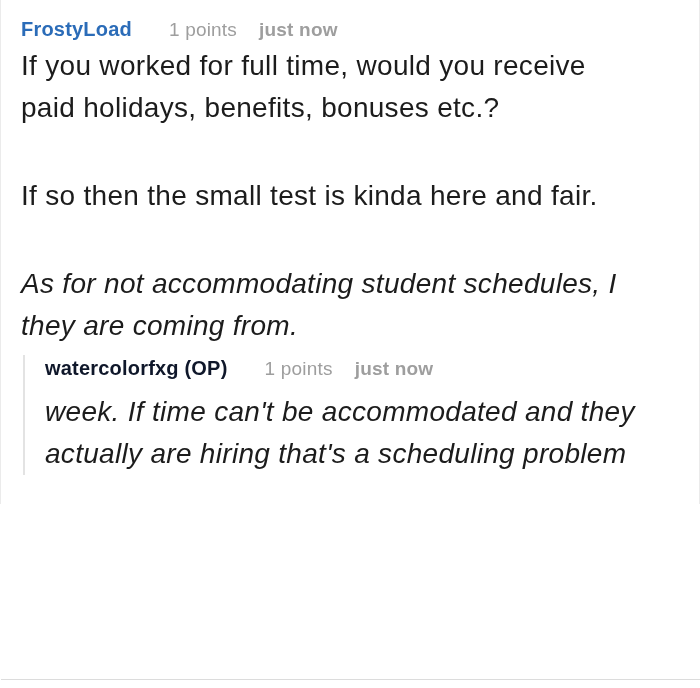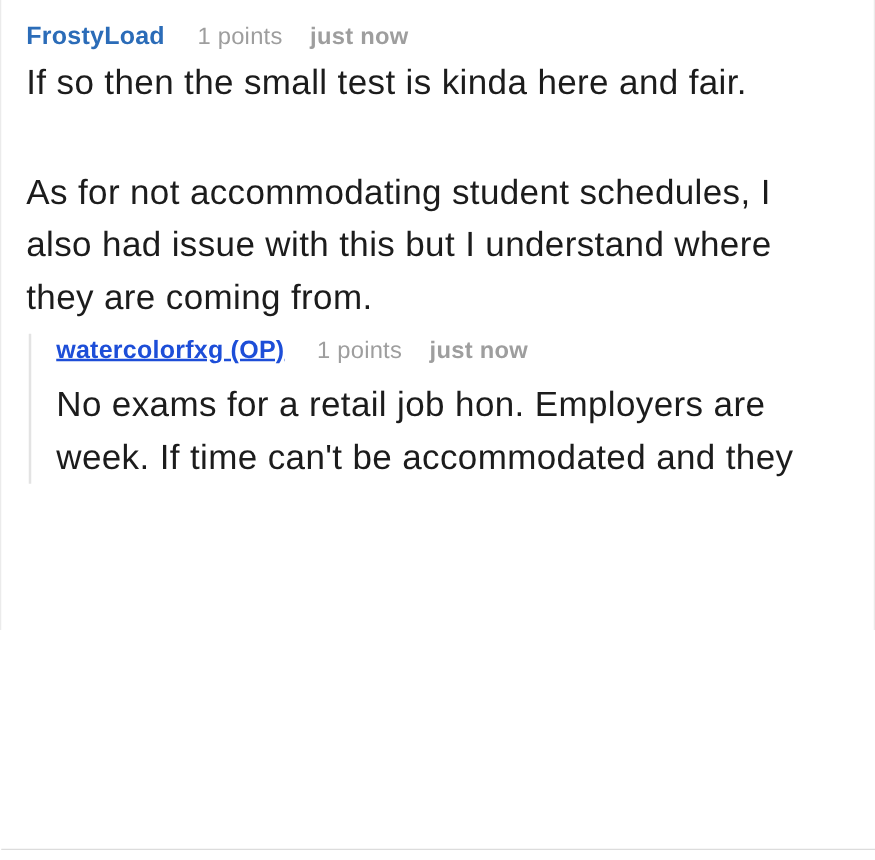--- a/index.html
+++ b/index.html
@@ -25,37 +25,37 @@
     white-space: nowrap;
   }
   .author {
     font-size: 20px;
     font-weight: bold;
     color: #2b6cb8;
     text-decoration: none;
     letter-spacing: 0.2px;
     cursor: pointer;
   }
-  .author.op { color: #1d4ed8; text-decoration: underline; }
+  .author.op { color: #0f172a; }
   .meta {
     font-size: 19px;
     color: #9e9e9e;
     letter-spacing: 0.2px;
   }
-  .meta.points { margin-left: 26px; }
+  .meta.points { margin-left: 37px; }
   .meta.time { margin-left: 22px; font-weight: bold; }
   .comment-body {
     margin-top: 2px;
     font-size: 28px;
     line-height: 42px;
     letter-spacing: 0.3px;
     color: #1c1c1c;
   }
   .paragraph { margin-bottom: 46px; }
-  .paragraph:last-child { margin-bottom: 0; }
+  .paragraph:last-child { margin-bottom: 0; font-style: italic; }
   .line { white-space: nowrap; }
   .reply {
     margin-top: 8px;
     margin-left: 2px;
     border-left: 2px solid #e3e3e3;
     padding-left: 20px;
   }
   .reply .comment-body { margin-top: 9px; }
   .bottom-divider {
     position: absolute;
@@ -72,38 +72,41 @@
 <div class="thread">
 
   <div class="comment">
     <div class="comment-header">
       <a class="author">FrostyLoad</a>
       <span class="meta points">1 points</span>
       <span class="meta time">just now</span>
     </div>
     <div class="comment-body">
       <div class="paragraph">
+        <div class="line">If you worked for full time, would you receive</div>
+        <div class="line">paid holidays, benefits, bonuses etc.?</div>
+      </div>
+      <div class="paragraph">
         <div class="line">If so then the small test is kinda here and fair.</div>
       </div>
       <div class="paragraph">
         <div class="line">As for not accommodating student schedules, I</div>
-        <div class="line">also had issue with this but I understand where</div>
         <div class="line">they are coming from.</div>
       </div>
     </div>
   </div>
 
   <div class="comment reply">
     <div class="comment-header">
       <a class="author op">watercolorfxg (OP)</a>
       <span class="meta points">1 points</span>
       <span class="meta time">just now</span>
     </div>
     <div class="comment-body">
       <div class="paragraph">
-        <div class="line">No exams for a retail job hon. Employers are</div>
         <div class="line">week. If time can't be accommodated and they</div>
+        <div class="line">actually are hiring that's a scheduling problem</div>
       </div>
     </div>
   </div>
 
   <div class="bottom-divider"></div>
 </div>
 
 </body></html>

